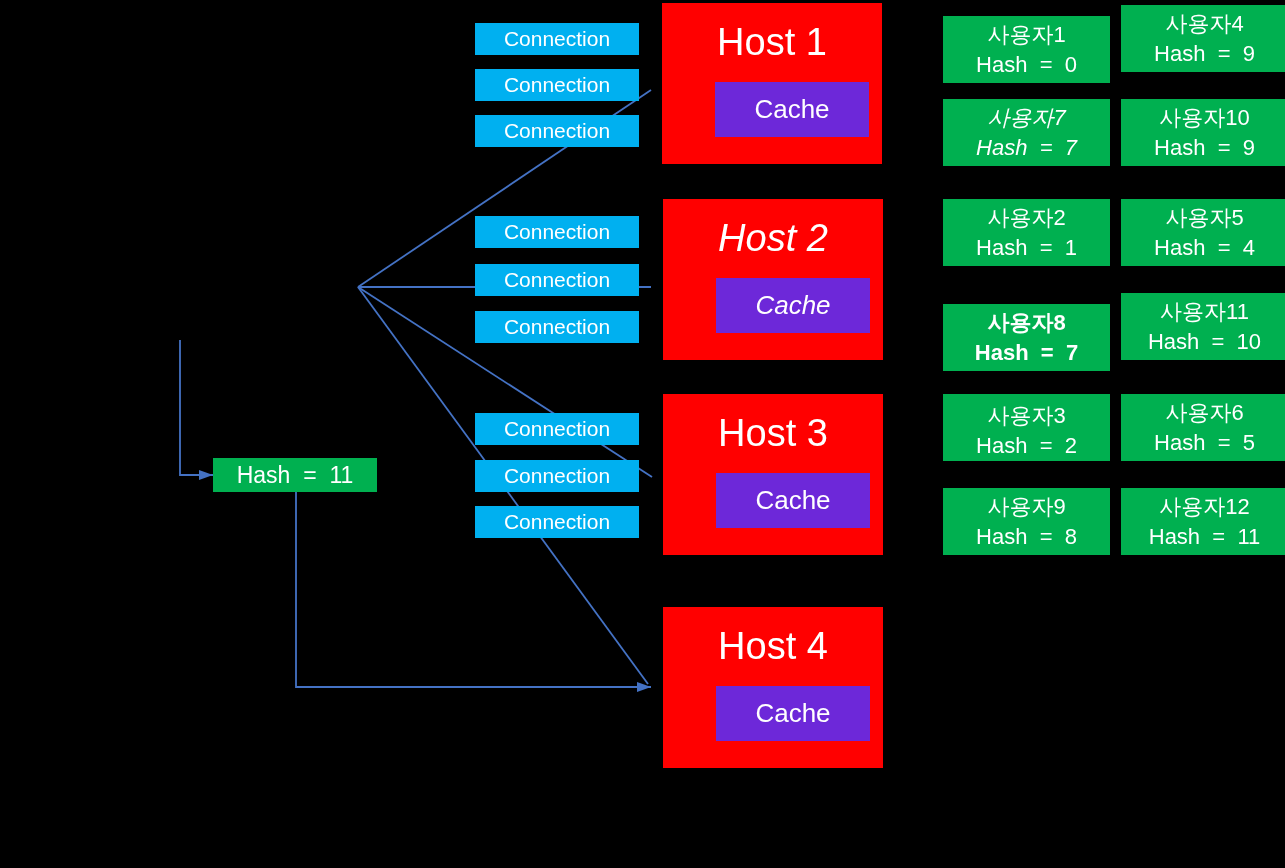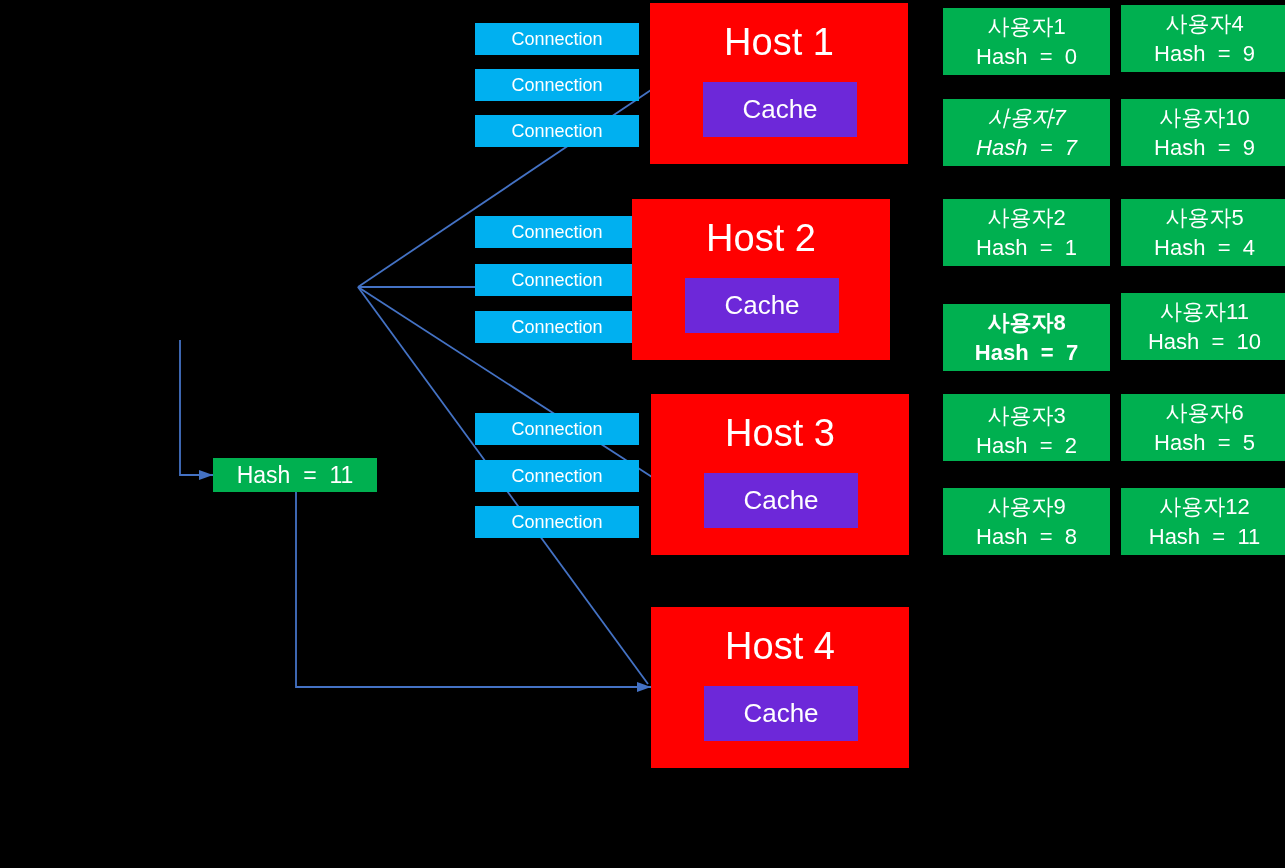--- a/index.html
+++ b/index.html
@@ -11,38 +11,38 @@
   .connector-layer{position:absolute;left:0;top:0;width:1285px;height:868px;z-index:1;}
   .box{position:absolute;display:flex;align-items:center;justify-content:center;
        text-align:center;z-index:2;box-sizing:border-box;}
 
   
   .hash-router{left:0;top:232px;width:357px;height:108px;background:#92D050;font-size:40px;}
   
   .hash11{left:213px;top:458px;width:164px;height:34px;background:#00B050;font-size:23px;white-space:pre;}
 
   
-  .conn{width:164px;height:32px;left:475px;background:#00B0F0;font-size:18px;}
+  .conn{width:164px;height:32px;left:475px;background:#00B0F0;font-size:21px;}
   .c0{top:23px;}  .c1{top:69px;}  .c2{top:115px;}
   .c3{top:216px;} .c4{top:264px;} .c5{top:311px;}
   .c6{top:413px;} .c7{top:460px;} .c8{top:506px;}
 
   
-  .host{width:258px;height:161px;background:#FF0000;display:block;}
-  .h0{left:650px;top:3px;} .h1{left:632px;top:199px;}
+  .host{width:220px;height:161px;background:#FF0000;display:block;margin-left:12px;}
+  .h0{left:650px;top:3px;} .h1{left:651px;top:199px;font-style:italic;}
   .h2{left:651px;top:394px;} .h3{left:651px;top:607px;}
   .host-title{margin-top:18px;text-align:center;font-size:38px;line-height:42px;}
   .cache{position:absolute;left:53px;top:79px;width:154px;height:55px;background:#6d28d9;
          display:flex;align-items:center;justify-content:center;font-size:26px;}
 
   
   .user{width:167px;height:67px;background:#00B050;flex-direction:column;
         font-size:22px;line-height:30px;}
   .user .uhash{white-space:pre;}
-  .u0{left:943px;top:8px;}   .u1{left:1121px;top:5px;}
+  .u0{left:943px;top:16px;}   .u1{left:1121px;top:5px;}
   .u2{left:943px;top:99px;font-style:italic;}  .u3{left:1121px;top:99px;}
   .u4{left:943px;top:199px;} .u5{left:1121px;top:199px;}
   .u6{left:943px;top:304px;font-weight:bold;} .u7{left:1121px;top:293px;}
   .u8{left:943px;top:394px;justify-content:flex-end;} .u9{left:1121px;top:394px;}
   .u10{left:943px;top:488px;}.u11{left:1121px;top:488px;}
 </style>
 </head>
 <body>
 
 <div class="canvas">

